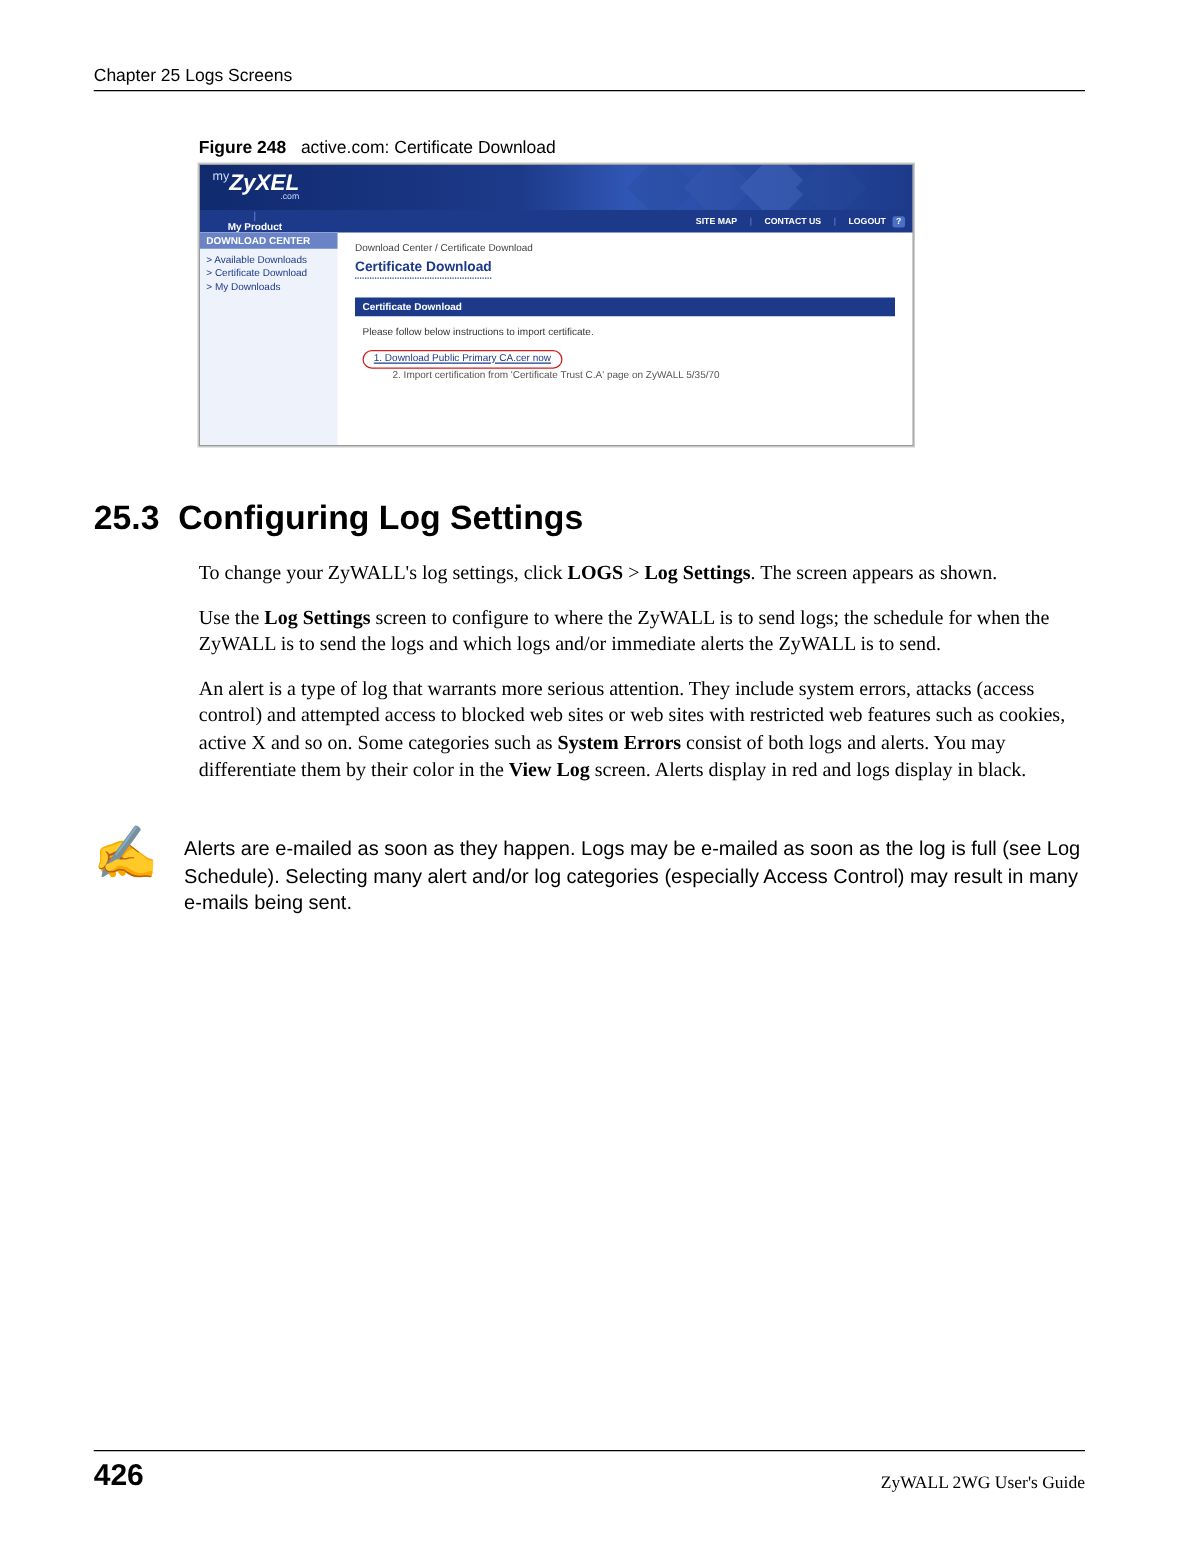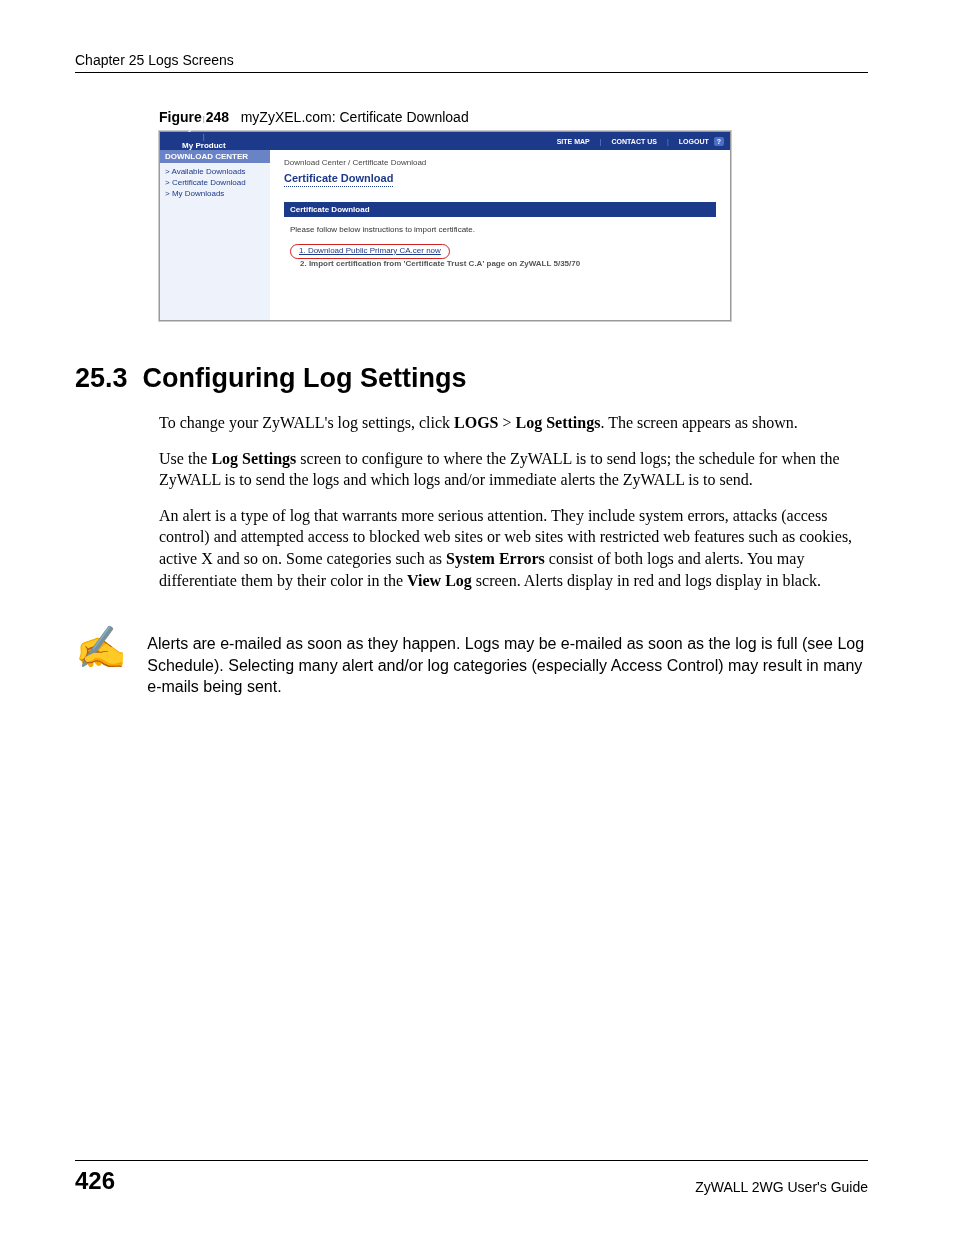--- a/index.html
+++ b/index.html
@@ -114,21 +114,21 @@
   .ss-para { font-size:8px; color:#333; margin:8px 6px 0 6px; line-height:1.35; }
   .ss-link-oval {
     display:inline-block;
     border:1px solid #d02020;
     border-radius:10px;
     padding:1px 8px;
     font-size:8px;
     color:#1d3a8a;
     text-decoration:underline;
   }
-  .ss-step2 { font-size:8px; color:#555; margin-left:10px;font-weight:bold; }
+  .ss-step2 { font-size:8px; color:#555; margin-left:24px; }
   
 
   .section-heading {
     font-family: Arial, Helvetica, sans-serif;
     font-size: 27px;
     font-weight: bold;
     margin: 42px 0 18px 0;
   }
   .body-para {
     font-size: 16px;
@@ -158,34 +158,46 @@
   .spacer { flex:1; }
   .footer {
     border-top: 1px solid #000;
     padding-top: 6px;
     display:flex;
     justify-content: space-between;
     align-items:flex-end;
     font-family: Arial, Helvetica, sans-serif;
   }
   .page-num { font-size: 24px; font-weight: bold; }
-  .footer-right { font-size: 14px; }
+  .footer-right { font-size: 14px; font-family: Liberation Serif, serif; }
 </style>
 </head>
 <body>
 
 <div class="page">
 
   <div class="header-line">Chapter 25 Logs Screens</div>
 
   <div class="figure-caption">
-    <span class="fig-label">Figure 248</span>&nbsp;&nbsp;&nbsp;<span>myZyXEL.com: Certificate Download</span>
+    <span class="fig-label">Figure 248</span>&nbsp;&nbsp;&nbsp;<span>active.com: Certificate Download</span>
   </div>
 
   <div class="screenshot">
+    <div class="ss-top">
+      <div class="ss-logo">
+        <span class="my">my</span><span>ZyXEL</span>
+        <span class="dotcom">.com</span>
+      </div>
+      <div class="ss-diamonds">
+          <span></span>
+          <span></span>
+          <span></span>
+          <span></span>
+        </div>
+    </div>
     <div class="ss-navbar">
       <div class="ss-navleft">
         <span>Welcome</span>
           <span class="sep">|</span>
         <span>My Account</span>
           <span class="sep">|</span>
         <span>My Product</span>
           <span class="sep">|</span>
         <span>Download Center</span>
           <span class="sep">|</span>

